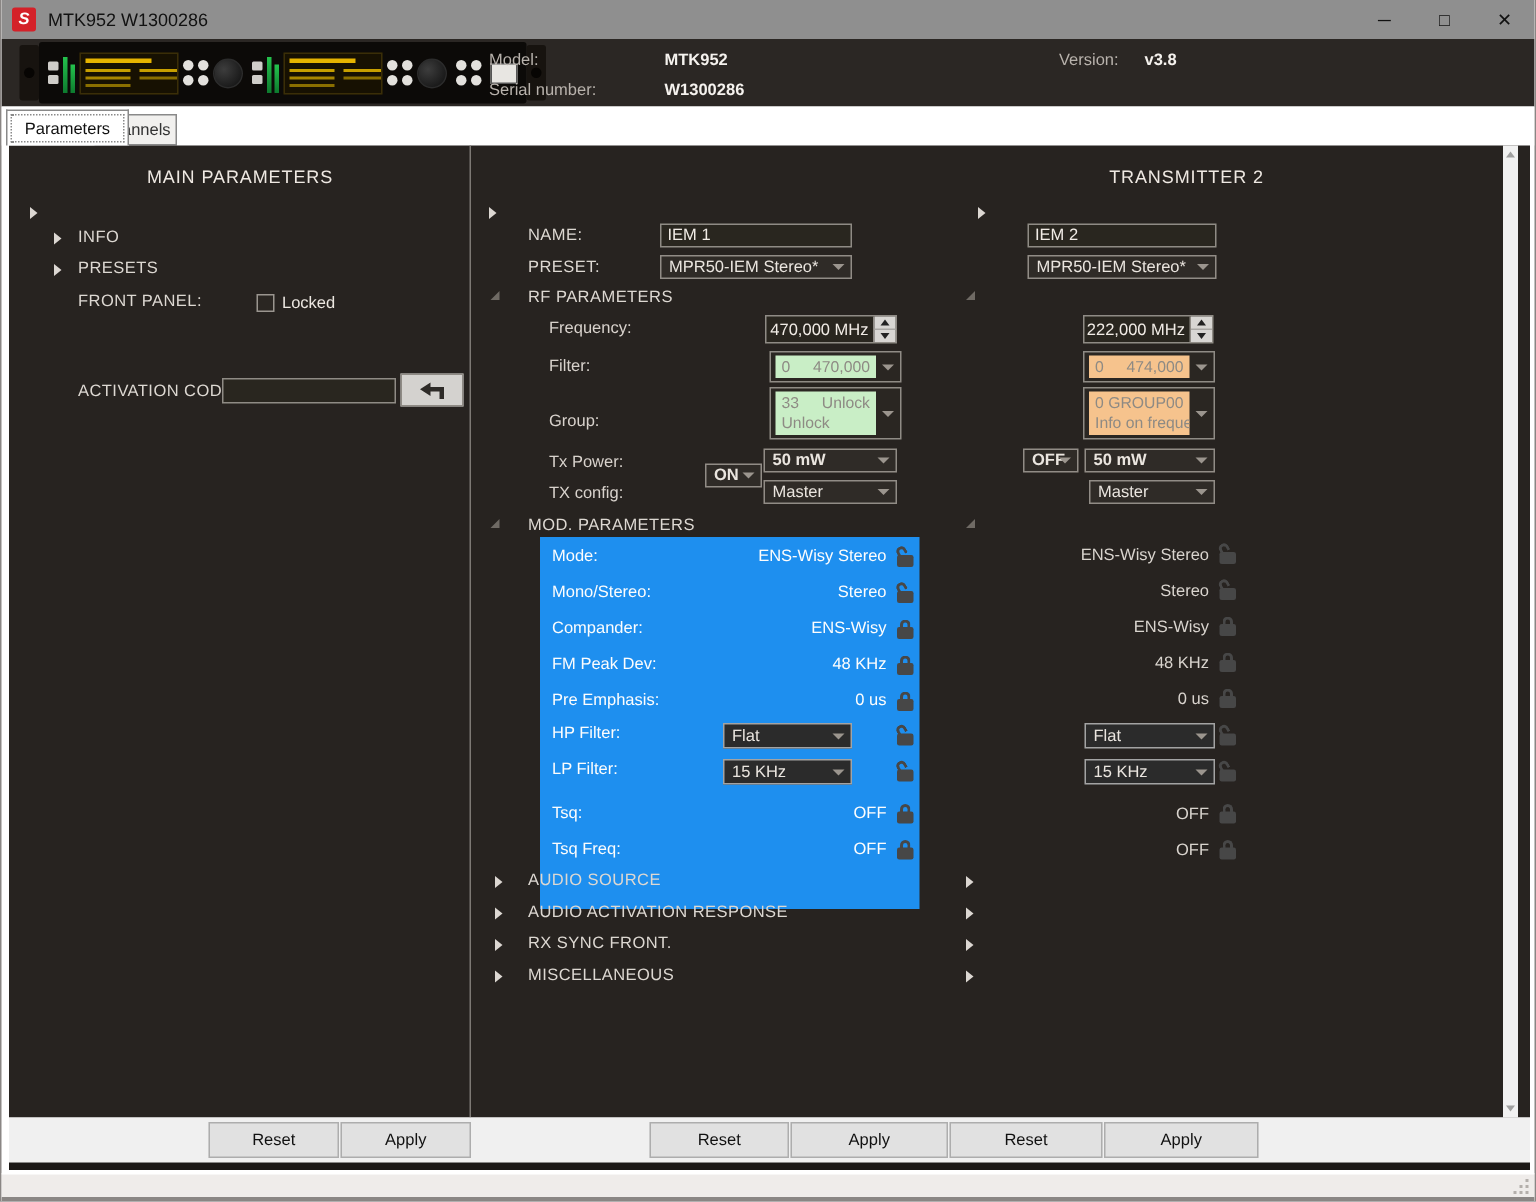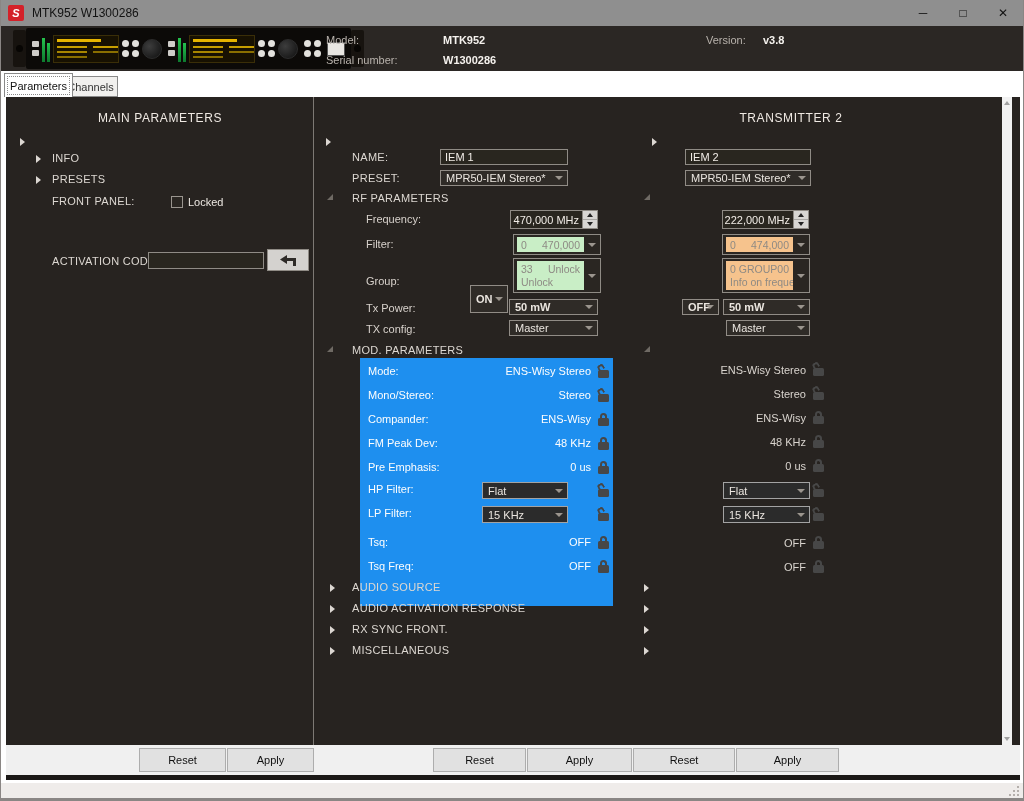--- a/index.html
+++ b/index.html
@@ -38,21 +38,21 @@
                box-shadow:0 5px 0 #a88600,0 10px 0 #8a6f00,36px 0 0 #c79f00,36px 5px 0 #8a6f00;}
   .rbtns{display:grid;grid-template-columns:7px 7px;gap:3px;}
   .rbtns i{width:7px;height:7px;border-radius:50%;background:#e3e1dd;display:block;}
   .knob{width:18px;height:18px;border-radius:50%;flex:none;
         background:radial-gradient(circle at 35% 35%,#3d3d3d,#0e0e0e);border:1px solid #2c2c2c;}
   .mini{width:16px;height:12px;background:#e8e6e2;border:1px solid #555;flex:none;}
   
   .tabbar{position:absolute;left:0;top:71px;width:100%;height:26px;background:#ffffff;}
   .tab{position:absolute;bottom:0;font-size:11px;display:flex;align-items:center;justify-content:center;
        border:1px solid #898989;box-sizing:border-box;}
-  .tab.active{left:3px;height:24px;width:69px;background:#fff;border-bottom:none;z-index:2;color:#111;}
+  .tab.active{left:3px;height:24px;width:82px;background:#fff;border-bottom:none;z-index:2;color:#111;}
   .tab.active::after{content:"";position:absolute;inset:2px;border:1px dotted #8a8a8a;}
   .tab.inactive{left:62px;height:21px;width:55px;background:#f1f0ee;color:#333;}
   
   .content{position:absolute;left:5px;top:97px;width:1014px;height:648px;background:#272320;}
   .col{position:absolute;top:0;height:100%;}
   .col-main{left:0;width:308px;border-right:1px solid #7d7974;box-sizing:border-box;}
   .col-tx1{left:308px;width:336px;}
   .col-tx2{left:644px;width:352px;}
   .coltitle{position:absolute;top:14px;text-align:center;font-size:12px;color:#efe9e3;
             letter-spacing:0.6px;white-space:nowrap;}
@@ -262,21 +262,21 @@
         <div class="swatch green two">
           <span class="l1">
             <span>33</span>
             <span>Unlock</span>
           </span>
           <span>Unlock</span>
         </div>
       </div>
 
       <span class="lbl" style="left:52px;top:205px">Tx Power:</span>
-      <div class="combo" style="left:156px;top:188px;width:38px;height:28px;font-weight:bold">ON</div>
+      <div class="combo" style="left:156px;top:212px;width:38px;height:16px;font-weight:bold">ON</div>
       <div class="combo" style="left:195px;top:202px;width:89px;height:16px;font-weight:bold">50 mW</div>
 
       <span class="lbl" style="left:52px;top:226px">TX config:</span>
       <div class="combo" style="left:195px;top:223px;width:89px;height:16px">Master</div>
 
       <span class="exp" style="left:13px;top:249px"></span>
       <span class="seclbl" style="left:38px;top:247px">MOD. PARAMETERS</span>
       <span class="exp" style="left:330px;top:249px"></span>
 
       <div class="bluebox" style="left:46px;top:261px;width:253px;height:248px">

